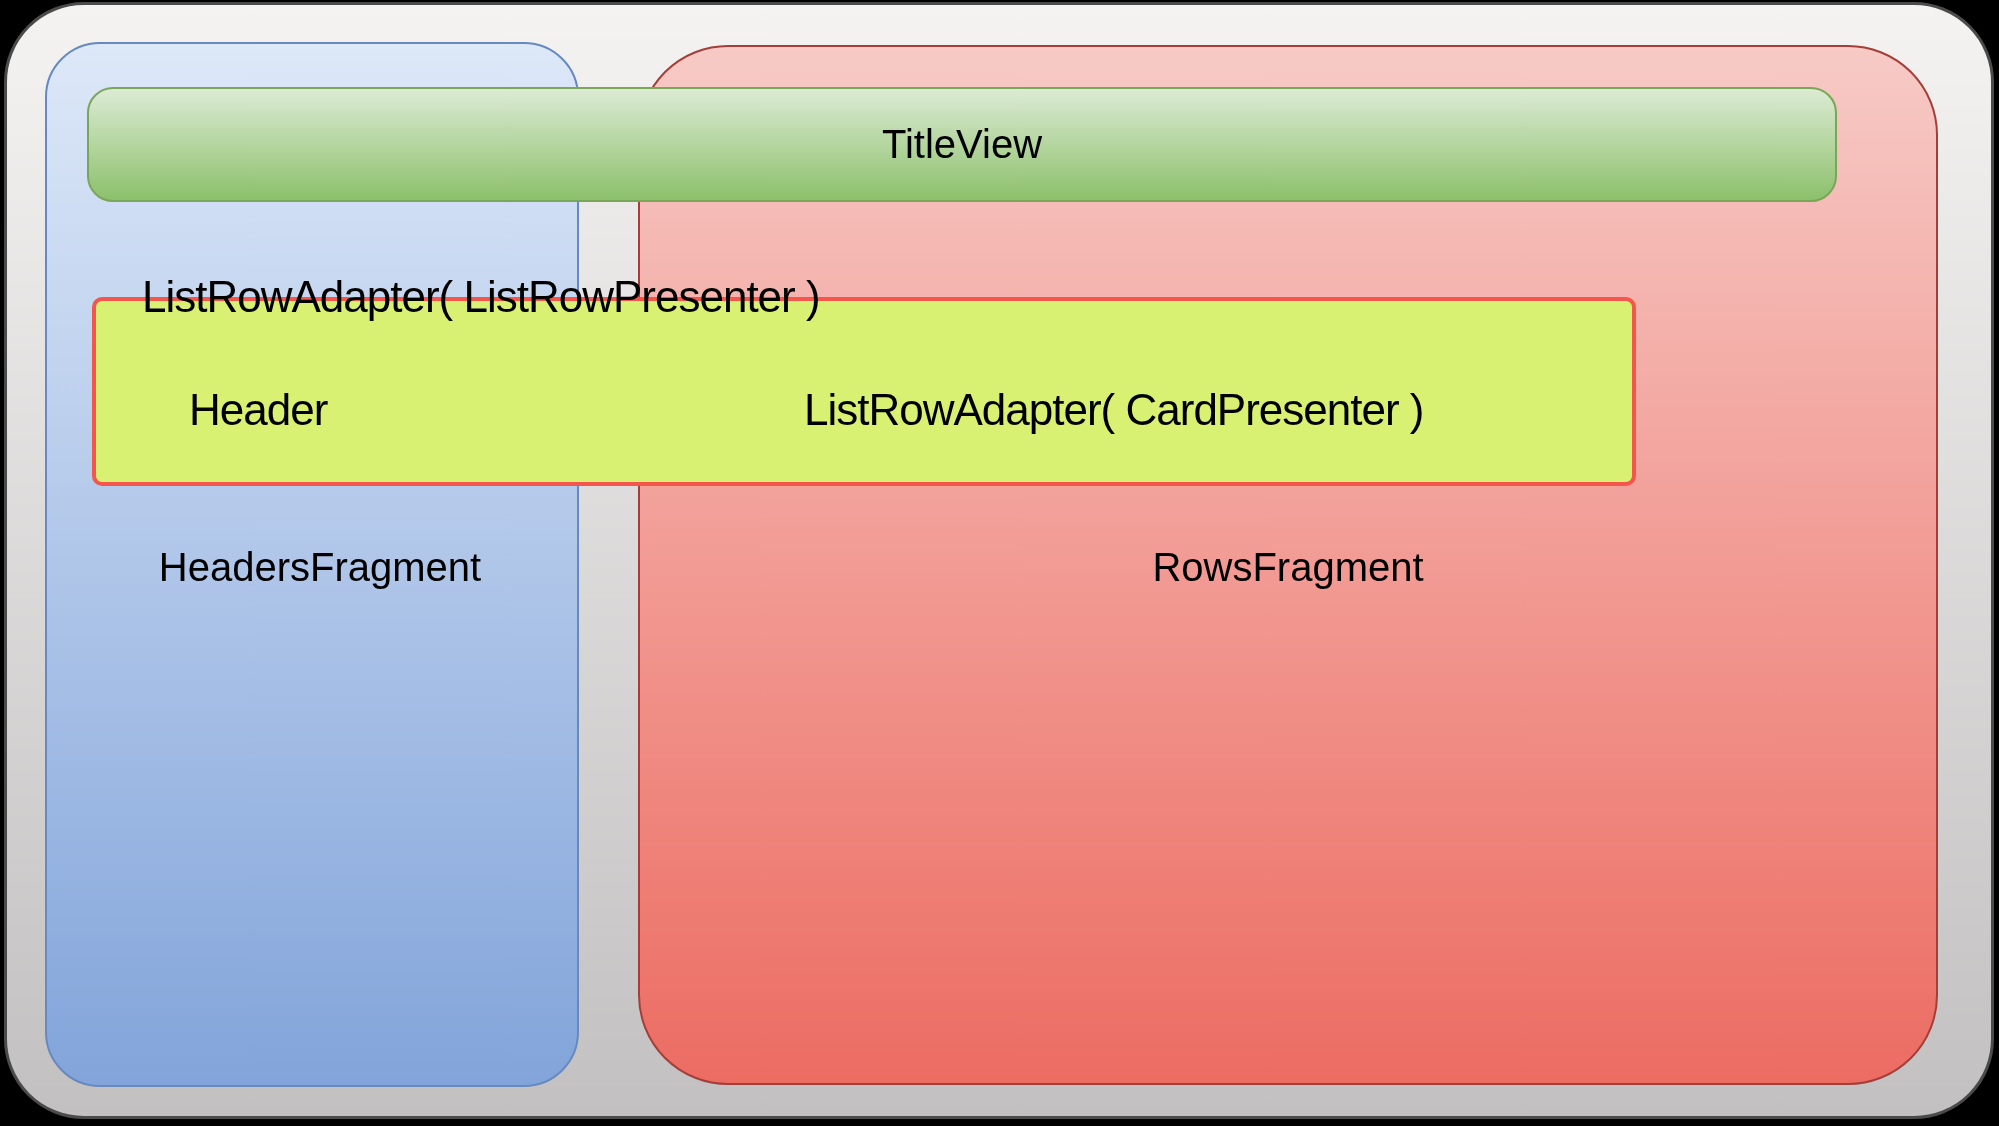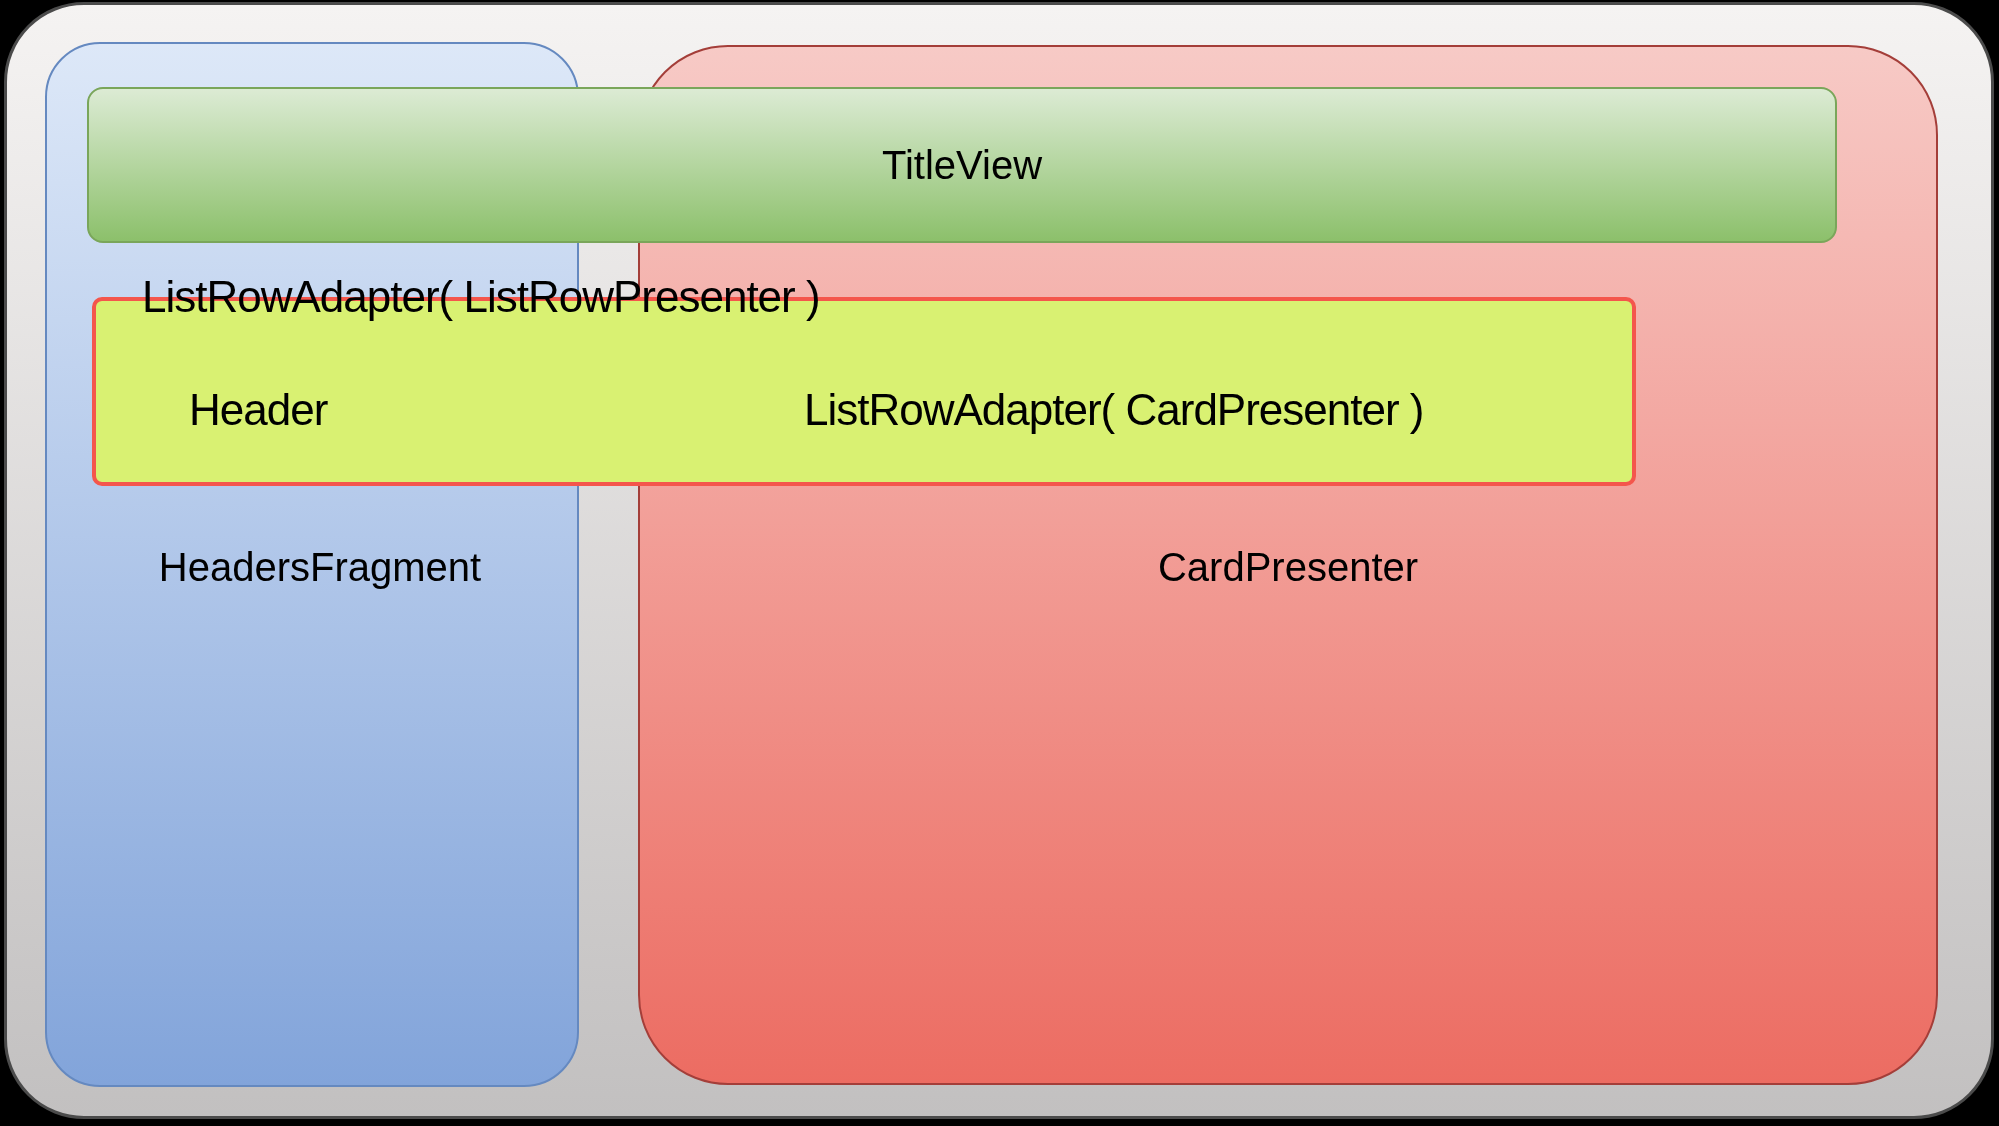--- a/index.html
+++ b/index.html
@@ -29,21 +29,21 @@
     left:45px;top:42px;width:530px;height:1041px;border-radius:55px;
     border:2px solid var(--headers-border);
     background:linear-gradient(to bottom,var(--headers-top),var(--headers-bottom));
   }
   .rows-box{
     left:638px;top:45px;width:1296px;height:1036px;border-radius:90px;
     border:2px solid var(--rows-border);
     background:linear-gradient(to bottom,var(--rows-top),var(--rows-bottom));
   }
   .title-bar{
-    position:absolute;left:87px;top:87px;width:1750px;height:156px;border-radius:16px;
+    position:absolute;left:87px;top:87px;width:1750px;height:115px;border-radius:26px;
     border:2px solid var(--title-border);
     background:linear-gradient(to bottom,var(--title-top),var(--title-bottom));
     display:flex;align-items:center;justify-content:center;
     font-size:40px;z-index:3;box-sizing:border-box;
   }
   .adapter-box{
     position:absolute;left:92px;top:297px;width:1544px;height:189px;border-radius:10px;
     border:4px solid var(--adapter-border);
     background:var(--adapter-fill);
     z-index:3;box-sizing:border-box;
@@ -67,21 +67,21 @@
 
 <div class="canvas">
 
   <div class="panel"></div>
 
   <div class="fragment-box headers-box">
     <div class="fragment-label">HeadersFragment</div>
   </div>
 
   <div class="fragment-box rows-box">
-    <div class="fragment-label">CardPresenter</div>
+    <div class="fragment-label">RowsFragment</div>
   </div>
 
   <div class="title-bar">
     <span>TitleView</span>
   </div>
 
   <div class="adapter-box">
     <div class="big-text header-label">Header</div>
     <div class="big-text card-label">ListRowAdapter( CardPresenter )</div>
   </div>

